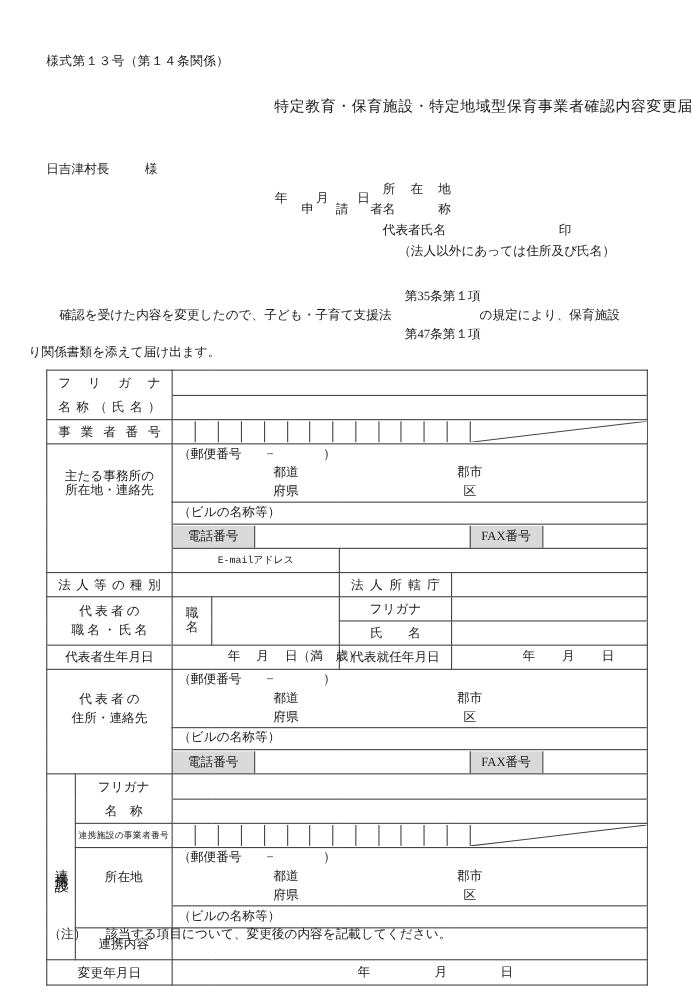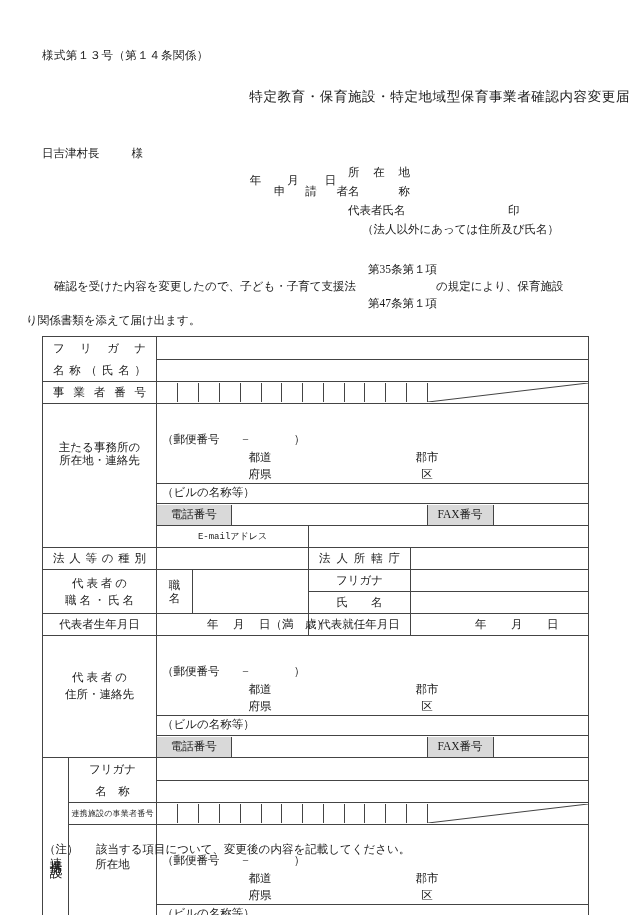--- a/index.html
+++ b/index.html
@@ -193,21 +193,20 @@
     position: absolute;
     left: 0; top: 0;
     width: 100%; height: 100%;
   }
 
   
   .addr-zip {
     height: 17px;
     padding-left: 5px;
     white-space: nowrap;
-    margin-top: 28px;
   }
   .addr-zip .dash { display: inline-block; width: 52px; text-align: center; }
   .addr-zip .close { display: inline-block; width: 56px; text-align: center; }
   .addr-pref {
     position: relative;
     height: 34px;
   }
   .addr-pref .todofuken {
     position: absolute;
     left: 88px; top: 0px;

